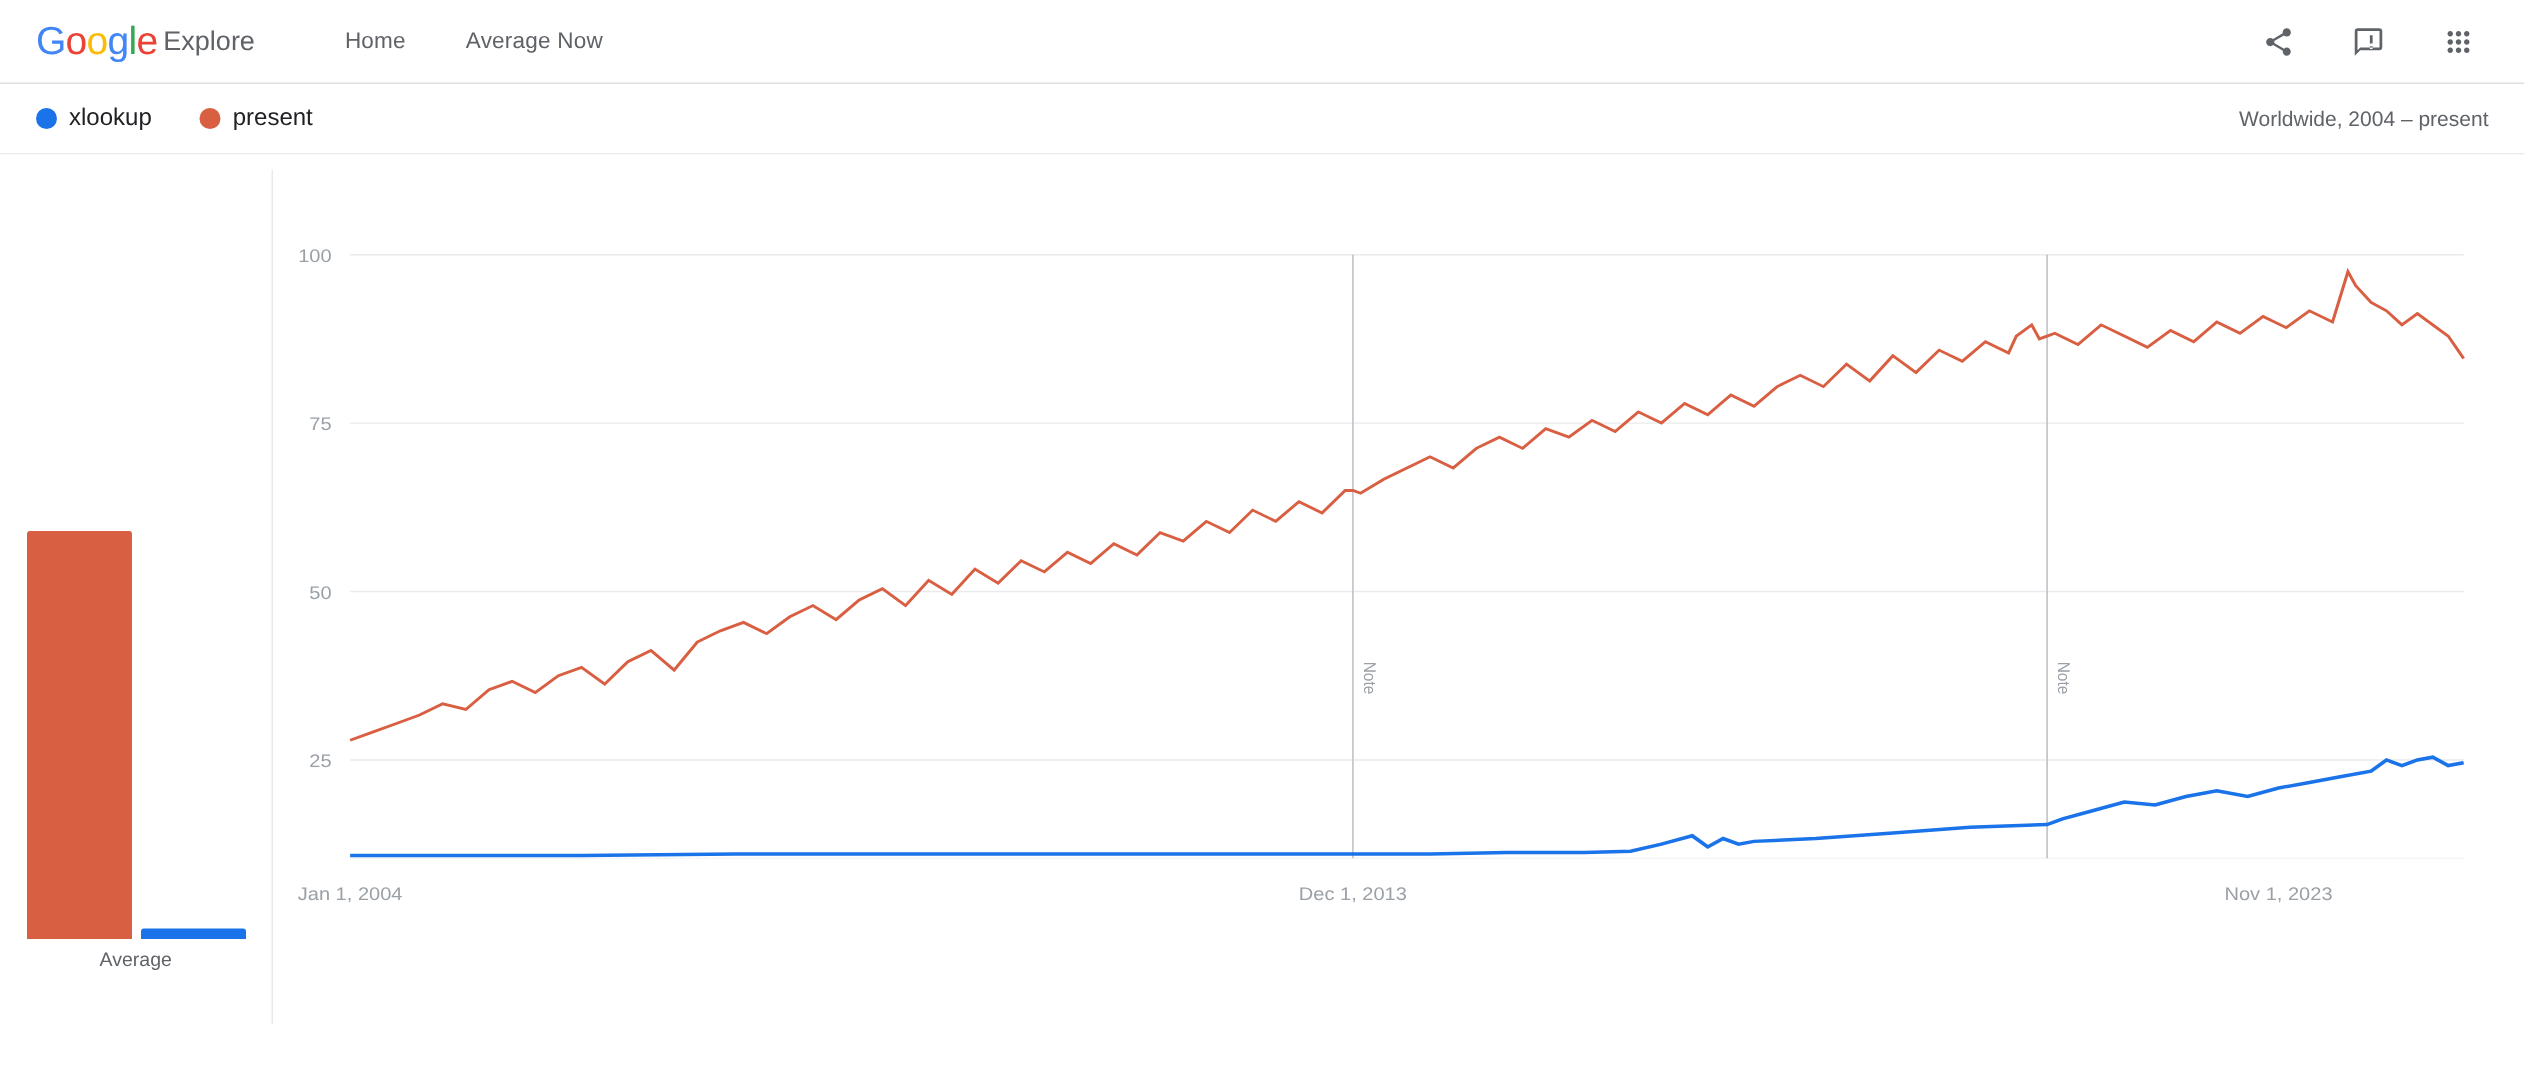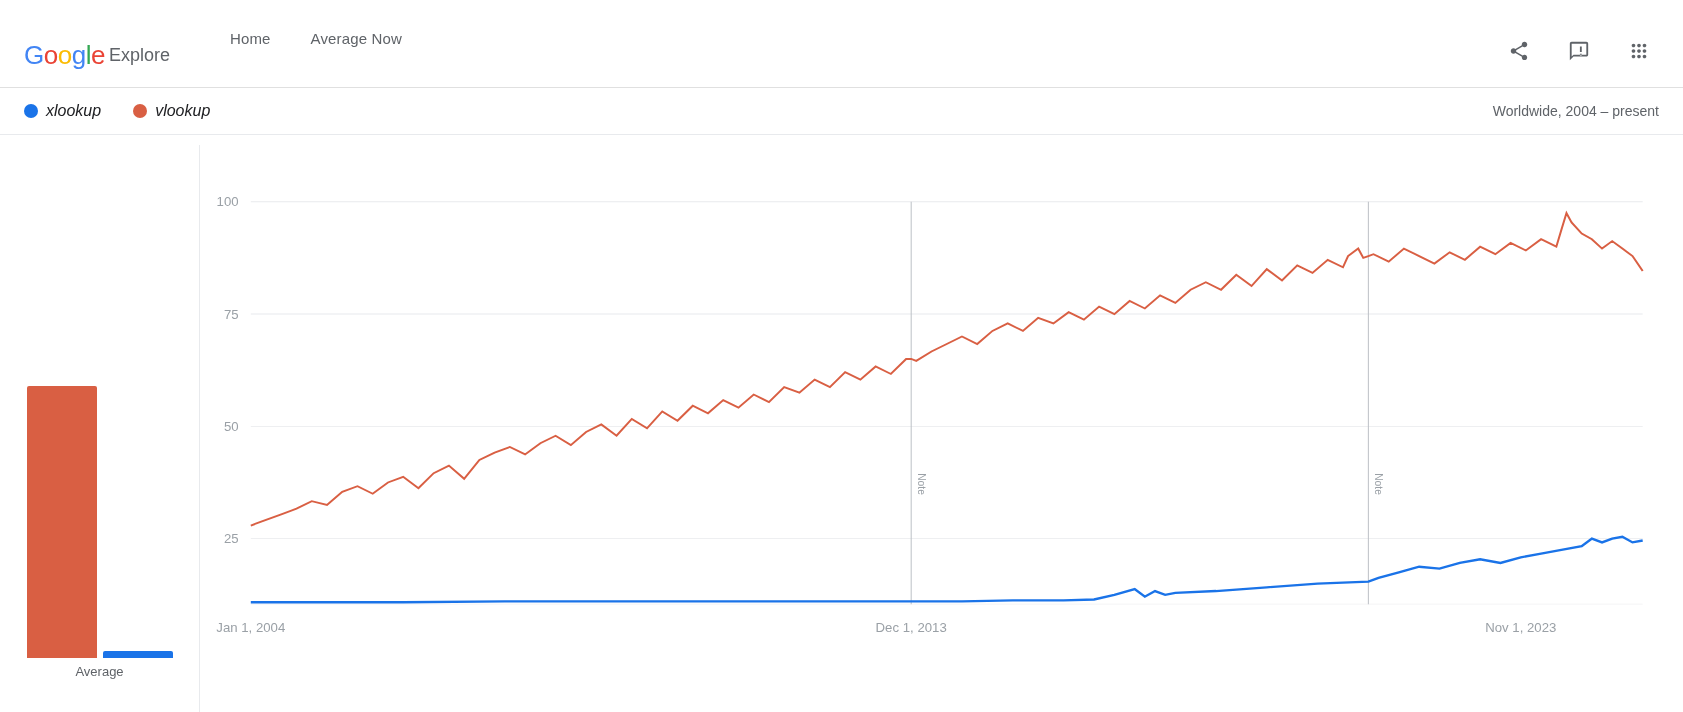--- a/index.html
+++ b/index.html
@@ -1,23 +1,23 @@
 <!DOCTYPE html>
 <html><head>
   <meta charset="utf-8">
   <style>
     * { margin: 0; padding: 0; box-sizing: border-box; }
     body { font-family: 'Arial', sans-serif; background: #fff; width: 1683px; height: 712px; overflow: hidden; }
 
     
     .header {
       display: flex;
-      align-items: flex-end;
+      align-items: center;
       padding: 16px 24px;
-      height: 88px;
+      height: 56px;
       background: #fff;
       border-bottom: 1px solid #e0e0e0;
     }
     .logo {
       display: flex;
       align-items: center;
       margin-right: 40px;
     }
     .logo-google {
       font-size: 26px;
@@ -87,21 +87,20 @@
       align-items: center;
       padding: 14px 24px;
       background: #fff;
       border-bottom: 1px solid #e8eaed;
       justify-content: space-between;
     }
     .legend-items {
       display: flex;
       align-items: center;
       gap: 32px;
-      font-style: italic;
     }
     .legend-item {
       display: flex;
       align-items: center;
       gap: 8px;
       font-size: 16px;
       font-weight: 500;
       color: #202124;
     }
     .legend-dot {
@@ -118,21 +117,21 @@
     }
 
     
     .chart-container {
       display: flex;
       background: #fff;
       padding: 10px 0;
       height: calc(712px - 72px - 50px);
     }
     .bar-section {
-      width: 200px;
+      width: 182px;
       flex-shrink: 0;
       display: flex;
       flex-direction: column;
       align-items: center;
       justify-content: flex-end;
       padding-bottom: 36px;
       border-right: 1px solid #e8eaed;
     }
     .bars-wrapper {
       display: flex;
@@ -199,21 +198,21 @@
 </div>
 
 <div class="legend-bar">
   <div class="legend-items">
     <div class="legend-item">
       <div class="legend-dot blue"></div>
       <span>xlookup</span>
     </div>
     <div class="legend-item">
       <div class="legend-dot red"></div>
-      <span>vlookup</span>
+      <span>present</span>
     </div>
   </div>
   <div class="legend-context">Worldwide, 2004 – present</div>
 </div>
 
 <div class="chart-container">
 
   <div class="bar-section">
     <div class="bars-wrapper">
       <div style="display:flex;flex-direction:column;align-items:center;">

